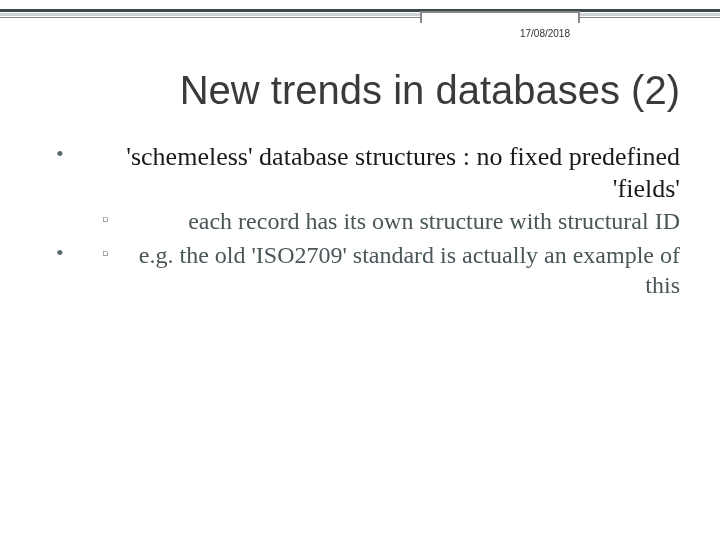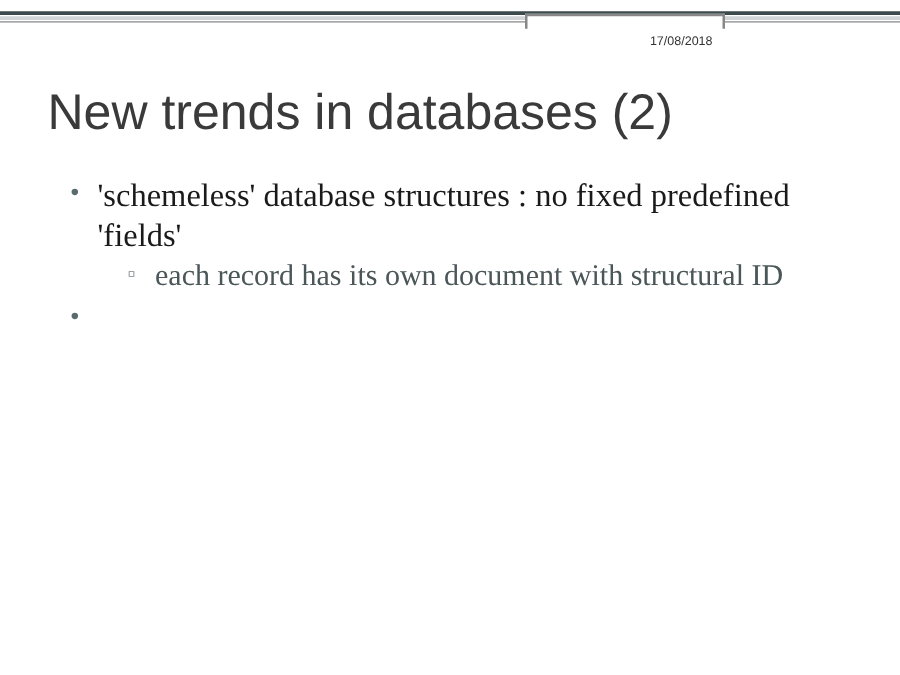--- a/index.html
+++ b/index.html
@@ -46,20 +46,21 @@
   .date {
     position: absolute;
     top: 28px;
     right: 150px;
     font-family: 'Trebuchet MS', sans-serif;
     font-size: 10px;
     color: #333;
   }
   .content {
     padding: 50px 40px 0 38px;
+    text-align: right;
   }
   .title {
     font-family: 'Trebuchet MS', Verdana, sans-serif;
     font-size: 40px;
     font-weight: normal;
     color: #3a3a3a;
     margin-bottom: 28px;
     letter-spacing: 0px;
   }
   ul.level1 {
@@ -115,20 +116,25 @@
 
 <div class="date">17/08/2018</div>
 
 <div class="content">
   <h1 class="title">New trends in databases (2)</h1>
   <ul class="level1">
     <li>
       <span>'schemeless' database structures : no fixed predefined 'fields'</span>
       <ul class="level2">
         <li>
-          <span>each record has its own document with structural ID</span>
+          <span>each record has its own structure with structural ID</span>
         </li>
       </ul>
     </li>
     <li>
+      <ul class="level2">
+        <li>
+          <span>e.g. the old 'ISO2709' standard is actually an example of this</span>
+        </li>
+      </ul>
     </li>
   </ul>
 </div>
 
 </body></html>

